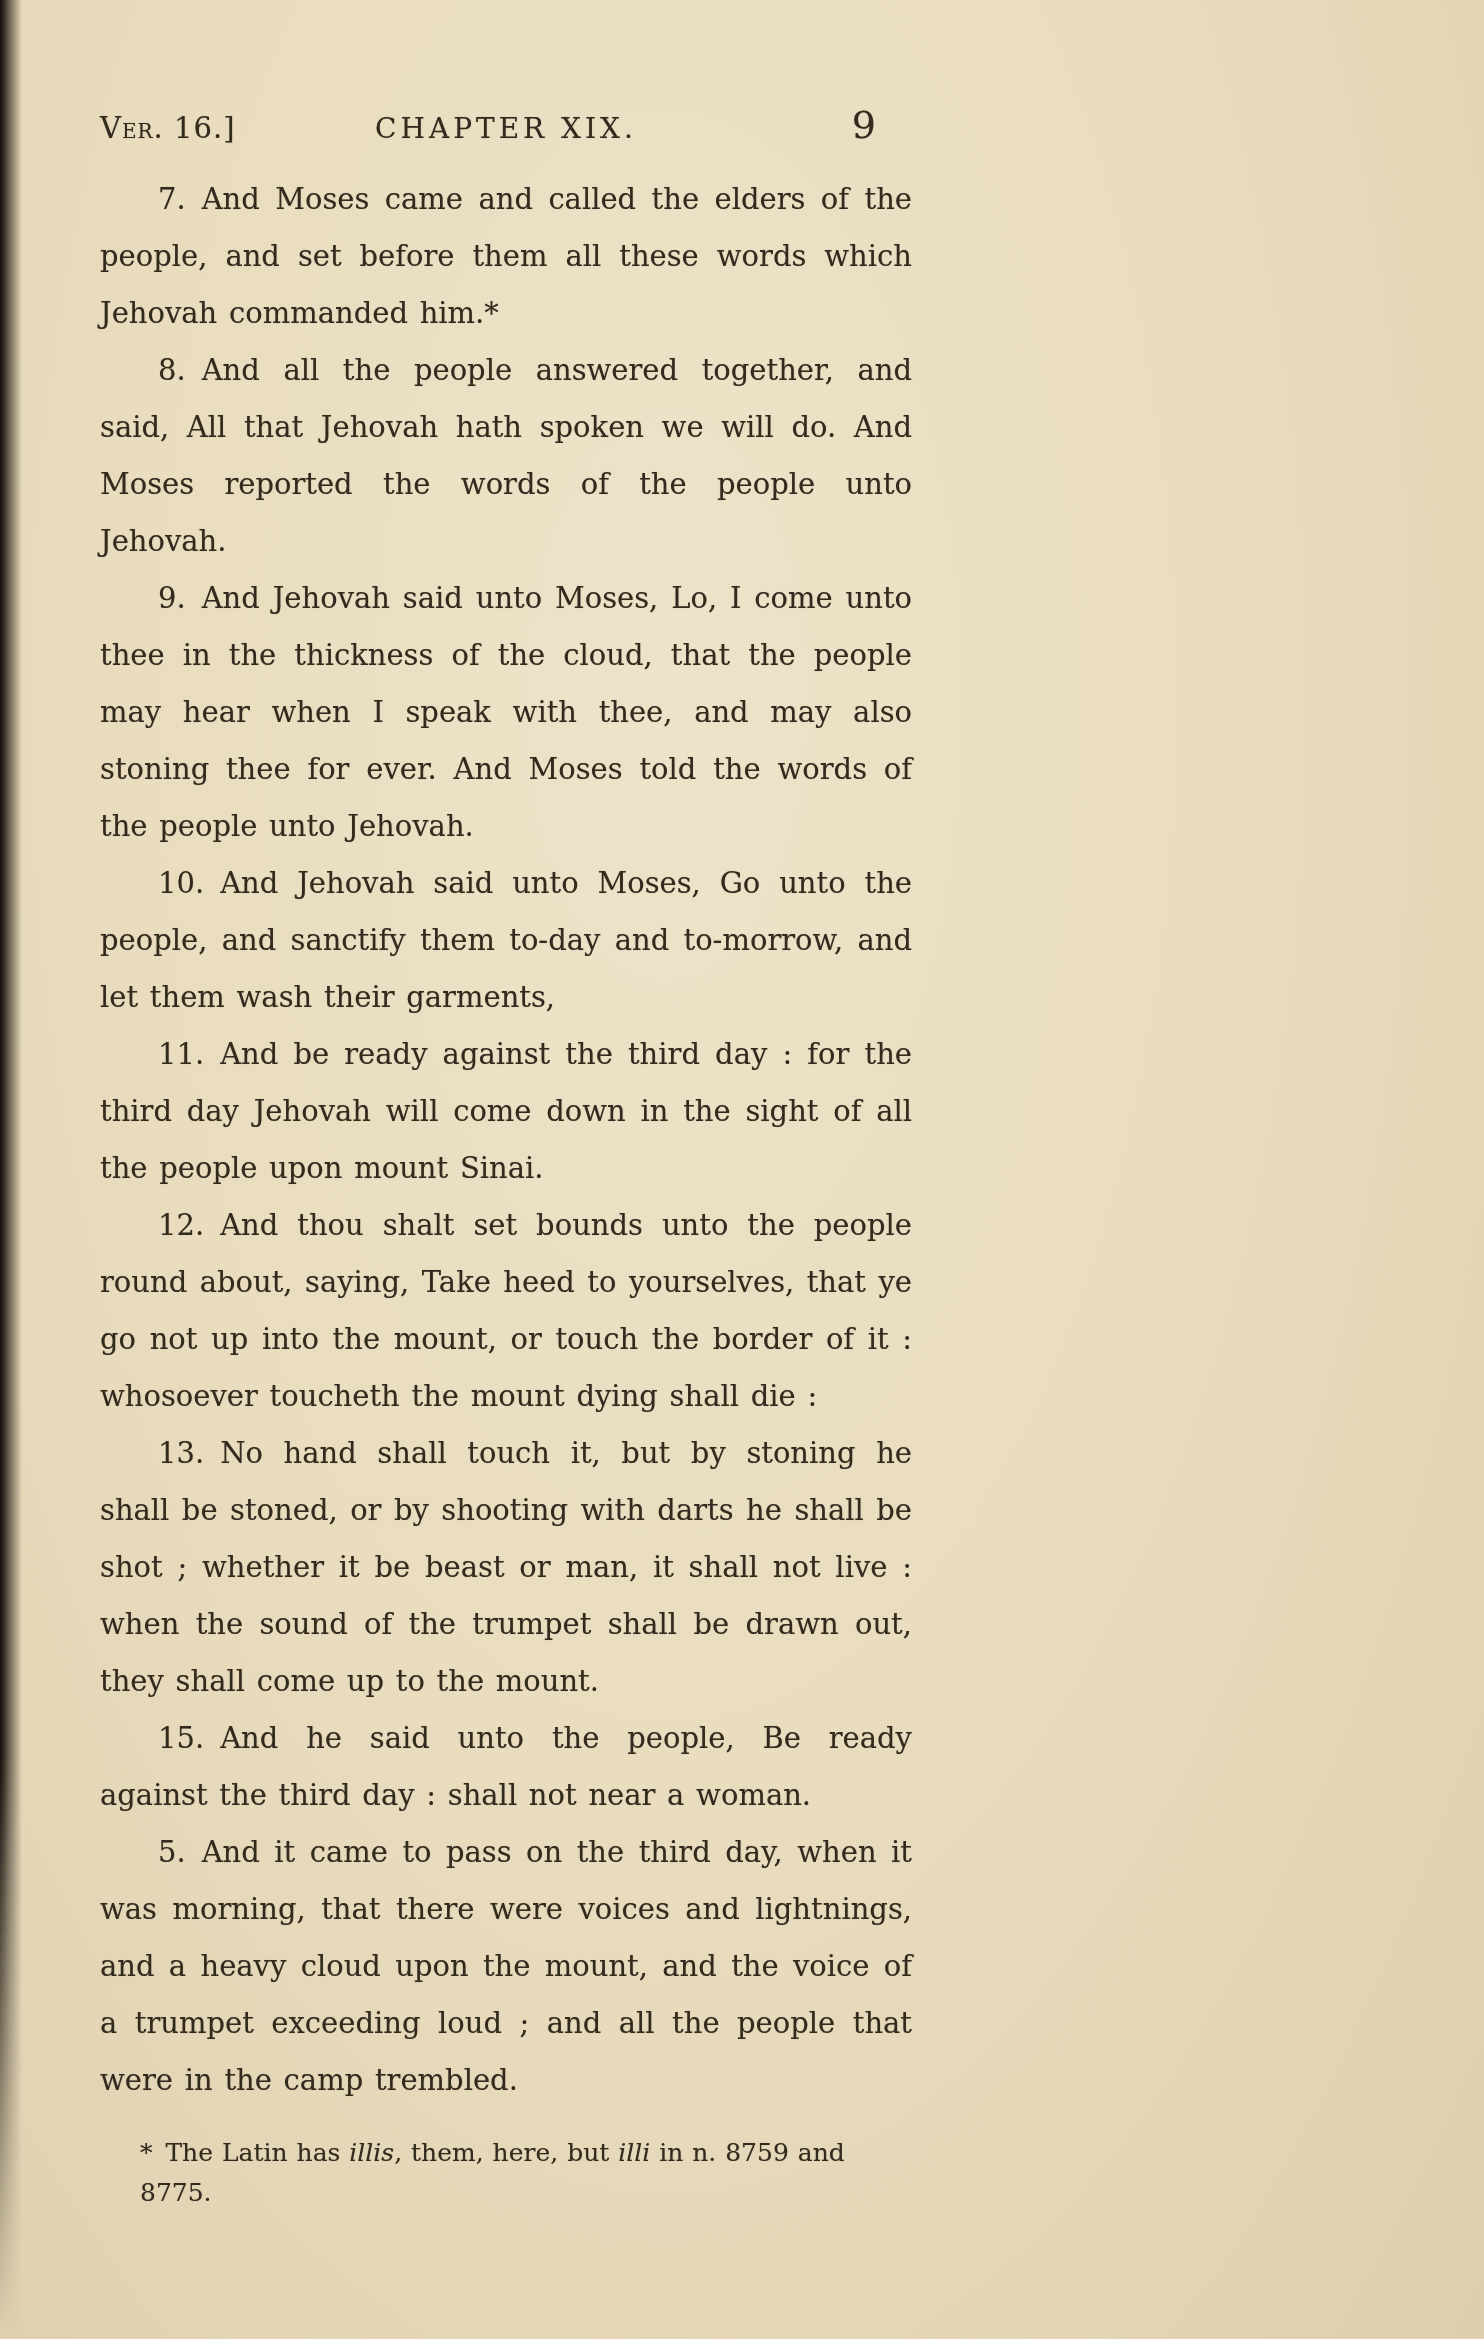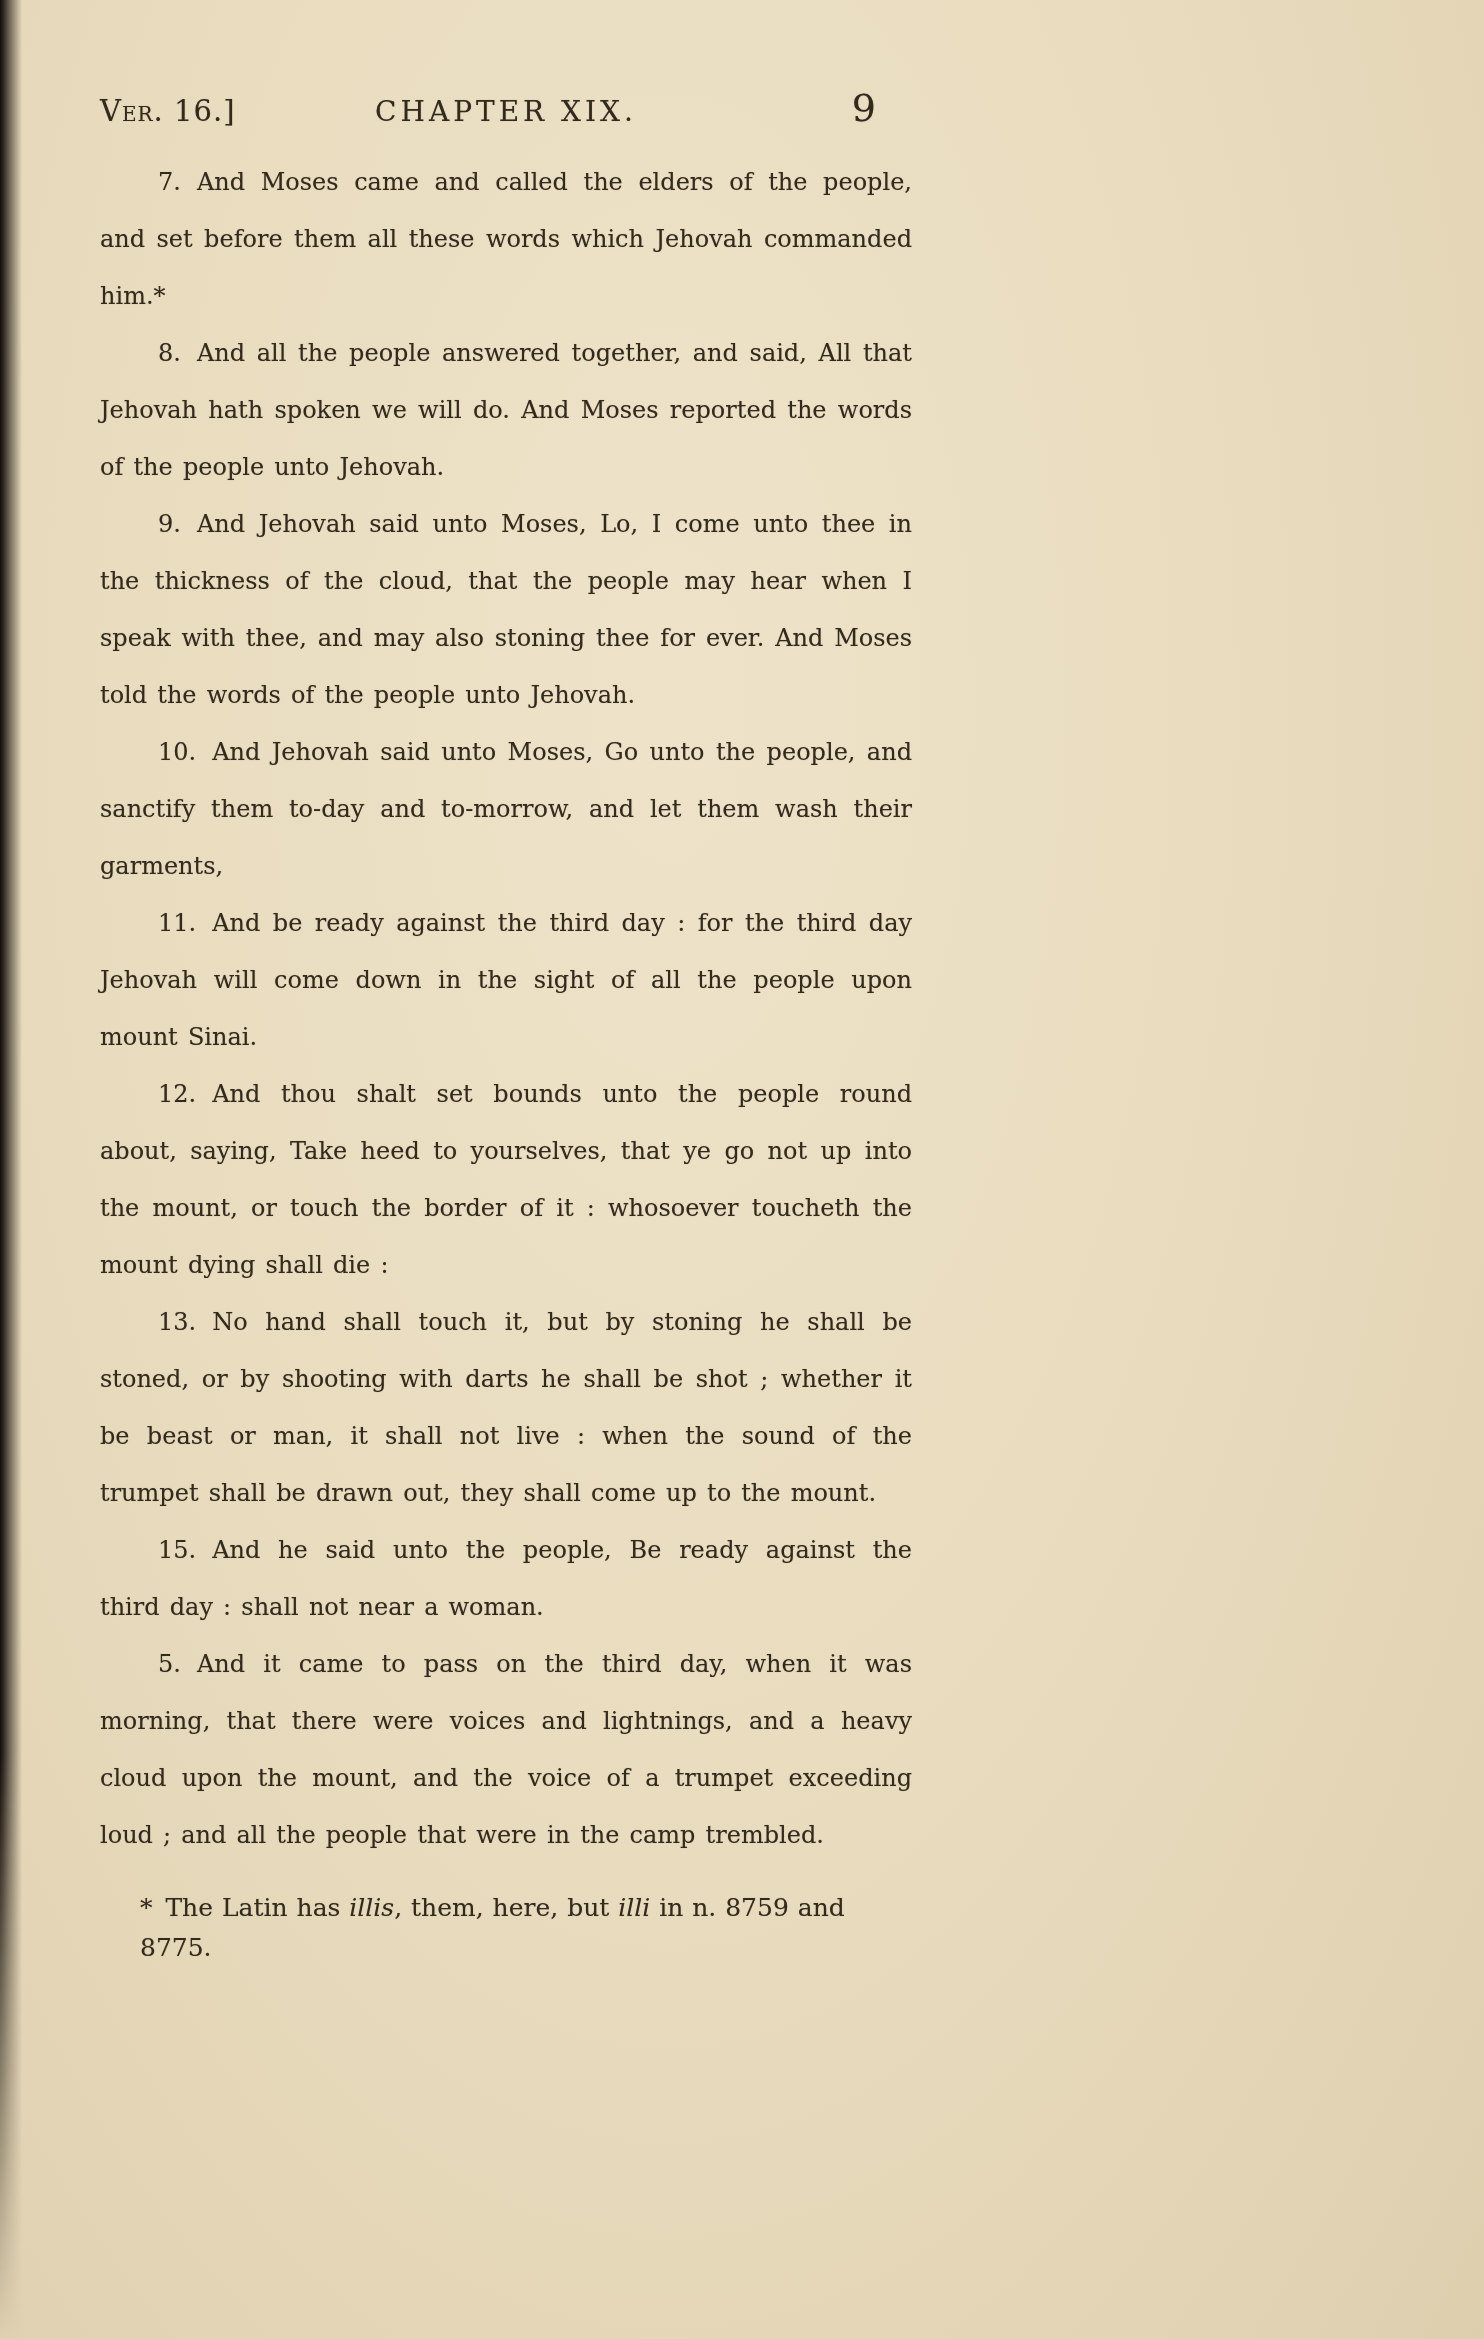--- a/index.html
+++ b/index.html
@@ -18,26 +18,27 @@
     background:linear-gradient(to right,#120d08 0%,#2e2820 15%,#6e6454 42%,rgba(110,100,84,0) 100%);
     -webkit-mask-image:linear-gradient(to bottom,#000 0%,#000 75%,rgba(0,0,0,0.15) 96%,transparent 100%);
     mask-image:linear-gradient(to bottom,#000 0%,#000 75%,rgba(0,0,0,0.15) 96%,transparent 100%);
   }
   .col{position:relative;width:812px;}
   .header{
     display:grid;grid-template-columns:1fr auto 1fr;
     align-items:baseline;
     margin-bottom:24px;
     text-shadow:0 0 1px rgba(53,43,30,0.35);
+    margin-top:17px;
   }
   .vref{justify-self:start;font-variant:small-caps;font-size:29px;letter-spacing:1px;}
   .chap{justify-self:center;font-size:28px;letter-spacing:4px;}
   .pnum{justify-self:end;font-size:38px;padding-right:36px;}
   .verses{
-    font-size:24px;line-height:57px;
+    font-size:29px;line-height:57px;
     text-align:justify;
     word-spacing:2.5px;
     text-shadow:0 0 1px rgba(53,43,30,0.3);
   }
   .verse{margin:0;text-indent:58px;}
   .vnum{margin-right:16px;}
   .footnote{
     margin:24px 0 0 40px;
     font-size:25px;line-height:40px;
     word-spacing:1px;

